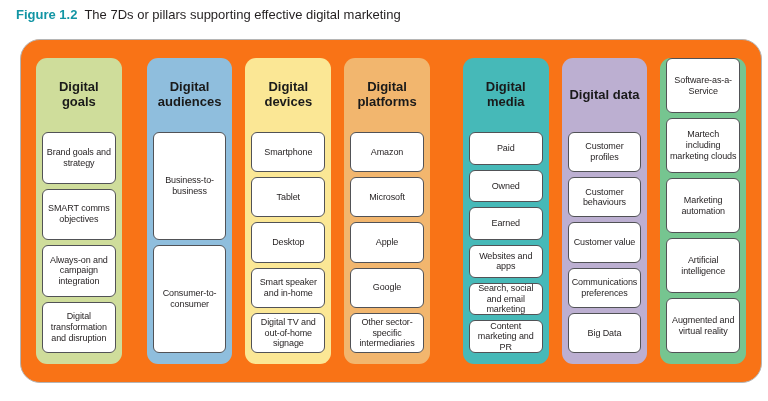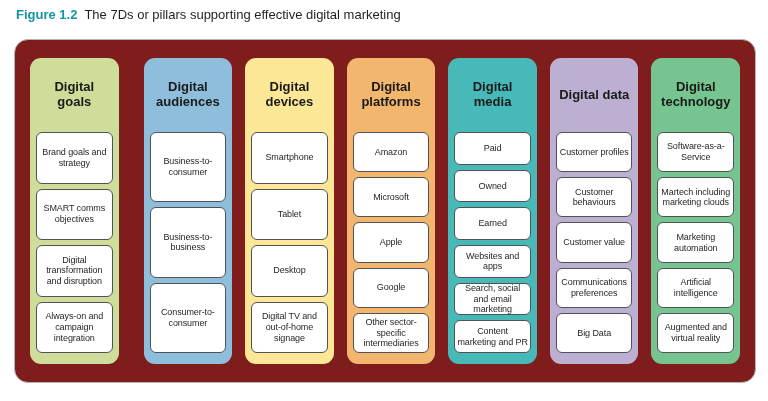--- a/index.html
+++ b/index.html
@@ -7,23 +7,23 @@
     width:768px;height:401px;position:relative;background:#ffffff;
     font-family:"Liberation Sans","DejaVu Sans",sans-serif;
     -webkit-font-smoothing:antialiased;
   }
   .figure-caption{
     position:absolute;left:16px;top:7px;font-size:13px;color:#231f20;
     white-space:nowrap;
   }
   .fig-label{font-weight:bold;margin-right:7px;}
   .frame{
-    position:absolute;left:14px;top:39px;width:742px;height:344px;
-    box-sizing:border-box;border:1px solid #b5b5b5;border-radius:14px;
-    display:flex;gap:13px;padding:18px 15px;background:#7f1d1d;
+    position:absolute;left:20px;top:39px;width:742px;height:344px;
+    box-sizing:border-box;border:1px solid #b5b5b5;border-radius:20px;
+    display:flex;gap:13px;padding:18px 15px;background:#f97316;
   }
   .column{
     flex:1 1 0;min-width:0;border-radius:11px;
     display:flex;flex-direction:column;box-sizing:border-box;
   }
   .col-header{
     height:74px;flex:0 0 auto;display:flex;align-items:center;justify-content:center;
     text-align:center;font-weight:bold;font-size:13px;line-height:1.15;
     color:#1a1a1a;padding:0 6px;
   }
@@ -44,52 +44,52 @@
 <div class="figure-caption">
   <span class="fig-label" style="color: rgb(18, 149, 164); text-align: right;">Figure 1.2</span><span>The 7Ds or pillars supporting effective digital marketing</span>
 </div>
 
 <div class="frame">
     <div class="column" style="background: rgb(207, 221, 155);">
       <div class="col-header">Digital goals</div>
       <div class="boxes">
         <div class="item-box">Brand goals and strategy</div>
         <div class="item-box">SMART comms objectives</div>
+        <div class="item-box">Always-on and campaign integration</div>
         <div class="item-box">Digital transformation and disruption</div>
-        <div class="item-box">Always-on and campaign integration</div>
       </div>
     </div>
     <div class="column" style="background: rgb(143, 190, 221); margin-left: 12px;">
       <div class="col-header">Digital audiences</div>
       <div class="boxes">
-        <div class="item-box">Business-to-consumer</div>
         <div class="item-box">Business-to-business</div>
         <div class="item-box">Consumer-to-consumer</div>
       </div>
     </div>
     <div class="column" style="background: rgb(251, 231, 149);">
       <div class="col-header">Digital devices</div>
       <div class="boxes">
         <div class="item-box">Smartphone</div>
         <div class="item-box">Tablet</div>
         <div class="item-box">Desktop</div>
+        <div class="item-box">Smart speaker and in-home</div>
         <div class="item-box">Digital TV and out-of-home signage</div>
       </div>
     </div>
     <div class="column" style="background: rgb(242, 182, 110); align-items: flex-end;">
       <div class="col-header">Digital platforms</div>
       <div class="boxes">
         <div class="item-box">Amazon</div>
         <div class="item-box">Microsoft</div>
         <div class="item-box">Apple</div>
         <div class="item-box">Google</div>
         <div class="item-box">Other sector-specific intermediaries</div>
       </div>
     </div>
-    <div class="column" style="background: rgb(70, 185, 184);">
+    <div class="column" style="background: rgb(70, 185, 184); margin-left: 20px;">
       <div class="col-header">Digital media</div>
       <div class="boxes">
         <div class="item-box">Paid</div>
         <div class="item-box">Owned</div>
         <div class="item-box">Earned</div>
         <div class="item-box">Websites and apps</div>
         <div class="item-box">Search, social and email marketing</div>
         <div class="item-box">Content marketing and PR</div>
       </div>
     </div>
@@ -97,21 +97,20 @@
       <div class="col-header">Digital data</div>
       <div class="boxes">
         <div class="item-box">Customer profiles</div>
         <div class="item-box">Customer behaviours</div>
         <div class="item-box">Customer value</div>
         <div class="item-box">Communications preferences</div>
         <div class="item-box">Big Data</div>
       </div>
     </div>
     <div class="column" style="background: rgb(118, 197, 144);">
-      <div class="col-header">Digital technology</div>
       <div class="boxes">
         <div class="item-box">Software-as-a-Service</div>
         <div class="item-box">Martech including marketing clouds</div>
         <div class="item-box">Marketing automation</div>
         <div class="item-box">Artificial intelligence</div>
         <div class="item-box">Augmented and virtual reality</div>
       </div>
     </div>
   </div>
 

